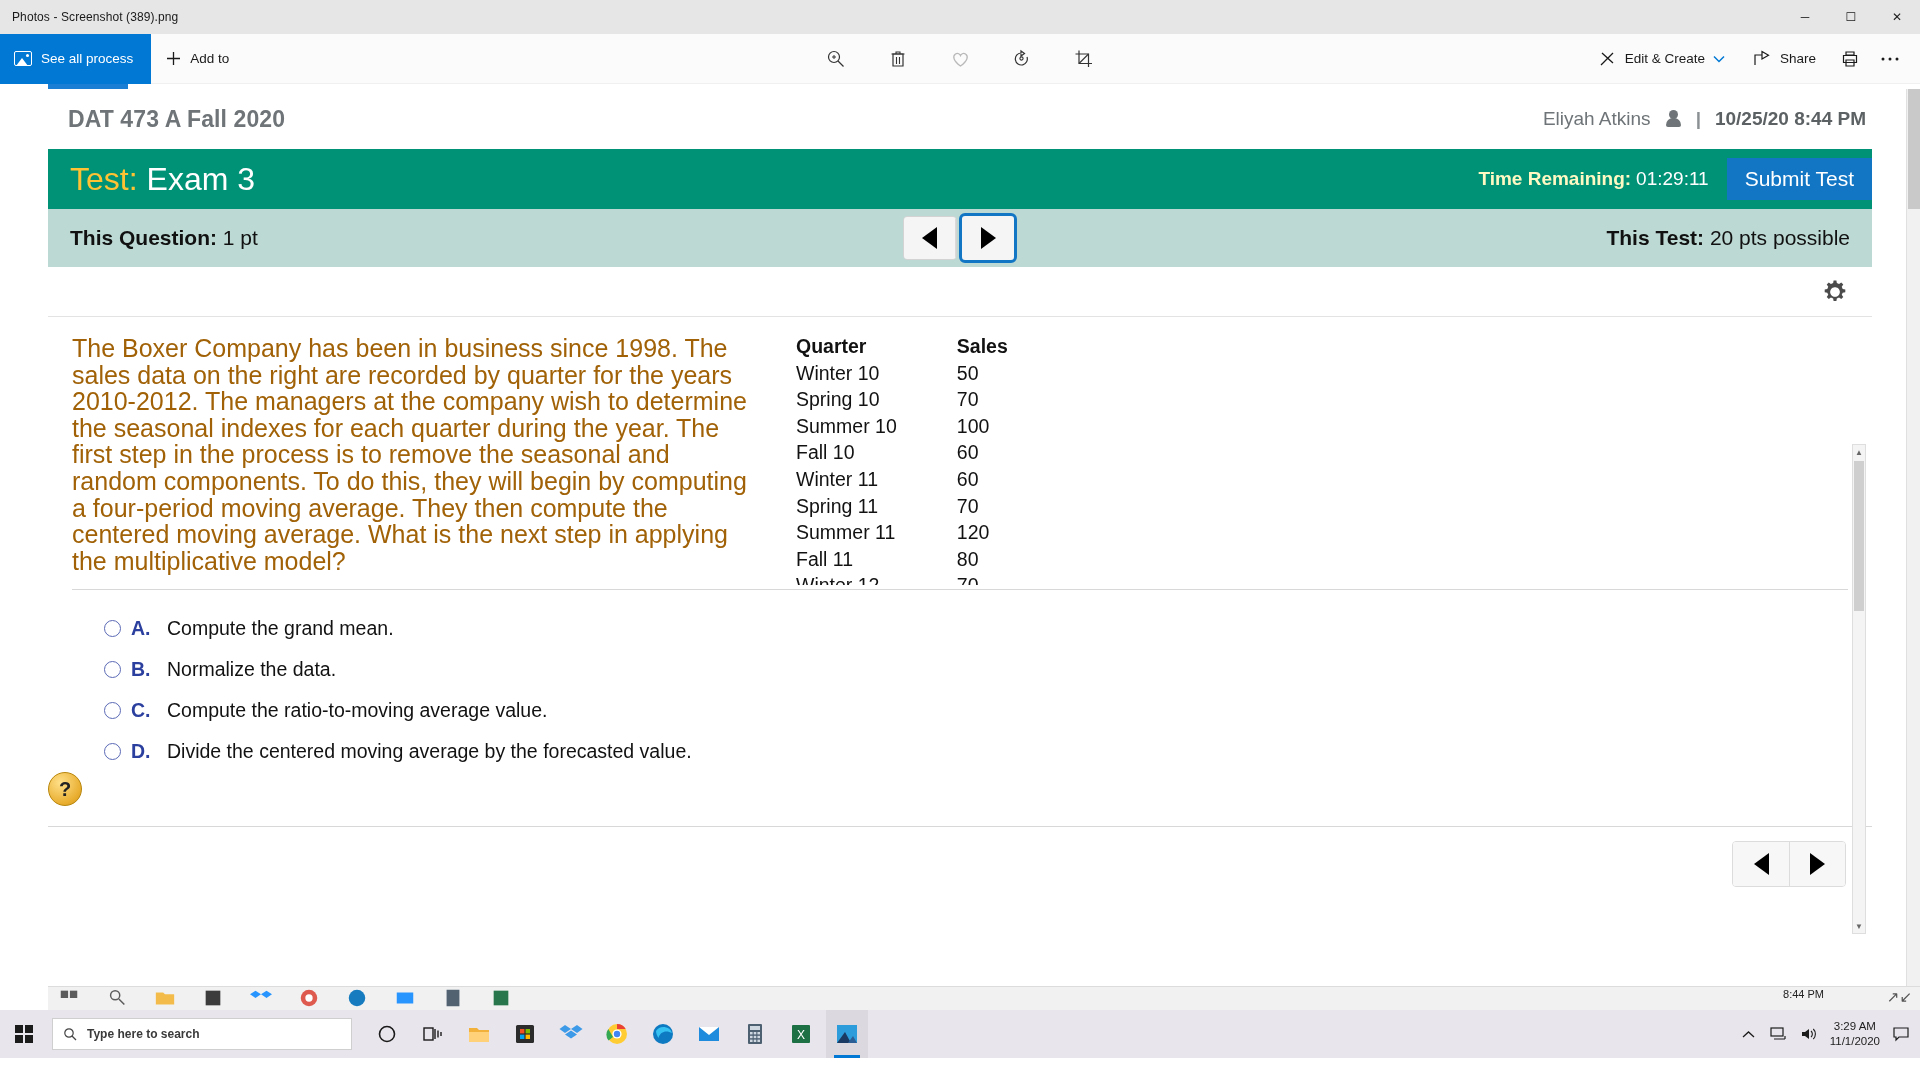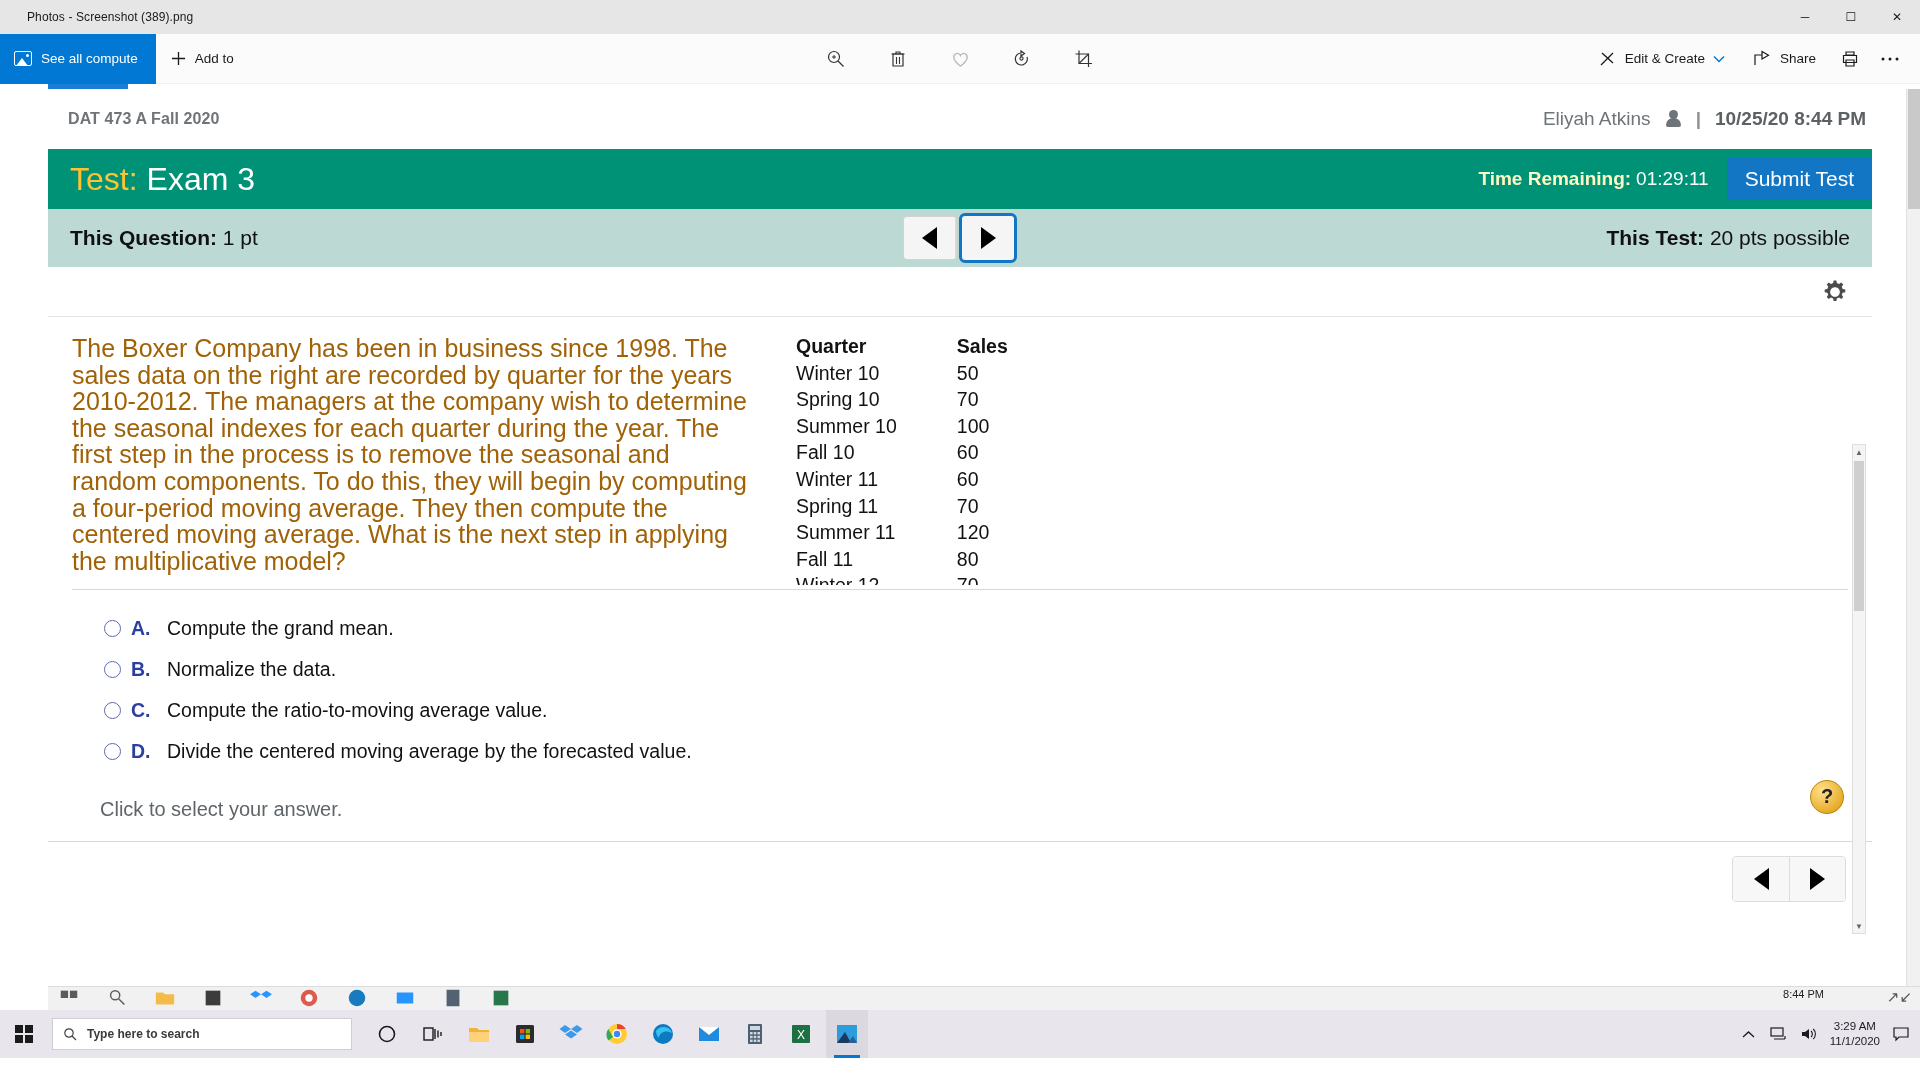--- a/index.html
+++ b/index.html
@@ -10,21 +10,20 @@
     -webkit-font-smoothing: antialiased;
   }
 
   
   .app-titlebar {
     height: 34px;
     background: #e6e6e6;
     display: flex;
     align-items: center;
     position: relative;
-    padding-left: 15px;
   }
   .app-title {
     font-size: 12px;
     color: #1a1a1a;
     padding-left: 12px;
     letter-spacing: .1px;
   }
   .win-controls {
     position: absolute;
     right: 0; top: 0;
@@ -130,21 +129,21 @@
   }
 
   .course-header {
     height: 60px;
     display: flex;
     align-items: center;
     justify-content: space-between;
     padding: 0 6px 0 20px;
   }
   .course-title {
-    font-size: 16px;
+    font-size: 23px;
     font-weight: bold;
     color: #6e7477;
     letter-spacing: .1px;
   }
   .user-block {
     display: flex;
     align-items: center;
     gap: 14px;
     color: #6e7477;
     font-size: 19px;
@@ -553,21 +552,21 @@
   <div class="win-controls">
     <div class="win-btn">─</div>
     <div class="win-btn">☐</div>
     <div class="win-btn close">✕</div>
   </div>
 </div>
 
 <div class="photos-toolbar">
   <div class="see-all-photos">
     <span class="photo-icon"></span>
-    <span>See all compute</span>
+    <span>See all process</span>
   </div>
   <div class="tb-item">
     <svg width="17" height="17" viewBox="0 0 17 17">
       <path d="M8.5 2 V15 M2 8.5 H15" stroke="#1a1a1a" stroke-width="1.3" fill="none"></path>
     </svg>
     <span>Add to</span>
   </div>
 
   <div class="tb-center">
     <div class="tb-icon-btn">
@@ -763,21 +762,20 @@
           <span>Compute the ratio-to-moving average value.</span>
         </div>
         <div class="option-row">
           <span class="radio"></span>
           <span class="opt-letter">D.</span>
           <span>Divide the centered moving average by the forecasted value.</span>
         </div>
       </div>
 
       <div class="hint-row">
-        <div class="click-hint">Click to select your answer.</div>
         <div class="help-btn">?</div>
       </div>
 
       <div class="bottom-nav">
         <div class="bnav-grp">
           <div class="bnav-btn">
             <span class="tri-left"></span>
           </div>
           <div class="bnav-btn">
             <span class="tri-right"></span>

